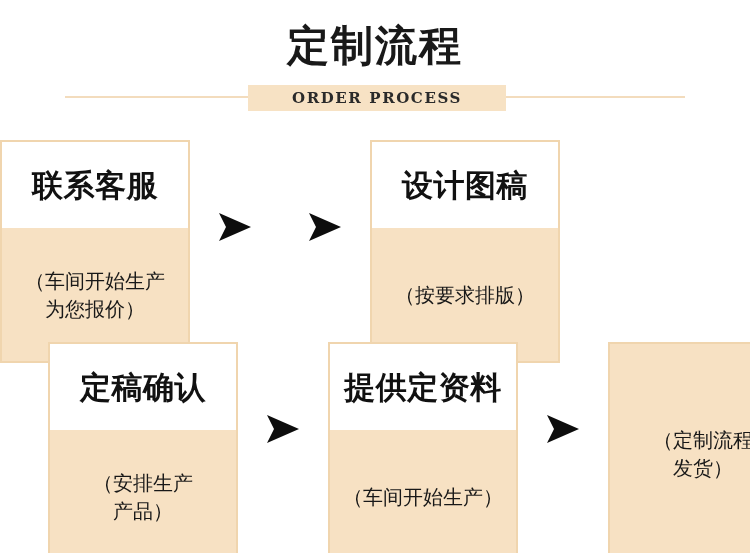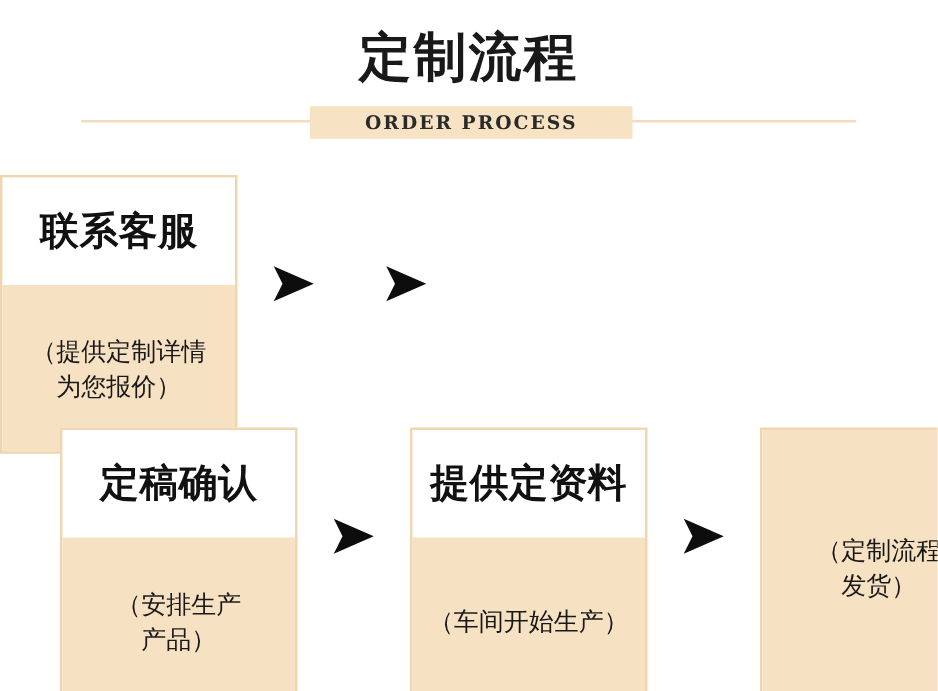--- a/index.html
+++ b/index.html
@@ -151,38 +151,46 @@
 
 <div class="flow">
 
   <div class="flow-row row-1">
 
     <div class="step-card">
       <div class="card-title-zone">
         <span class="card-title">联系客服</span>
       </div>
       <div class="card-desc-zone">
-        <span class="card-desc">（提供定制详情
+        <span class="card-desc">（车间开始生产
 为您报价）</span>
       </div>
     </div>
 
     <div class="arrow-gap">
       <svg class="arrow-icon" viewBox="0 0 44 44">
         <path d="M6 8 L38 22 L6 36 L13 22 Z" fill="#0d0d0d"></path>
       </svg>
     </div>
 
 
     <div class="arrow-gap">
       <svg class="arrow-icon" viewBox="0 0 44 44">
         <path d="M6 8 L38 22 L6 36 L13 22 Z" fill="#0d0d0d"></path>
       </svg>
     </div>
 
+    <div class="step-card">
+      <div class="card-title-zone">
+        <span class="card-title">设计图稿</span>
+      </div>
+      <div class="card-desc-zone">
+        <span class="card-desc">（按要求排版）</span>
+      </div>
+    </div>
 
   </div>
 
   <div class="flow-row row-2">
 
     <div class="step-card">
       <div class="card-title-zone">
         <span class="card-title">定稿确认</span>
       </div>
       <div class="card-desc-zone">

